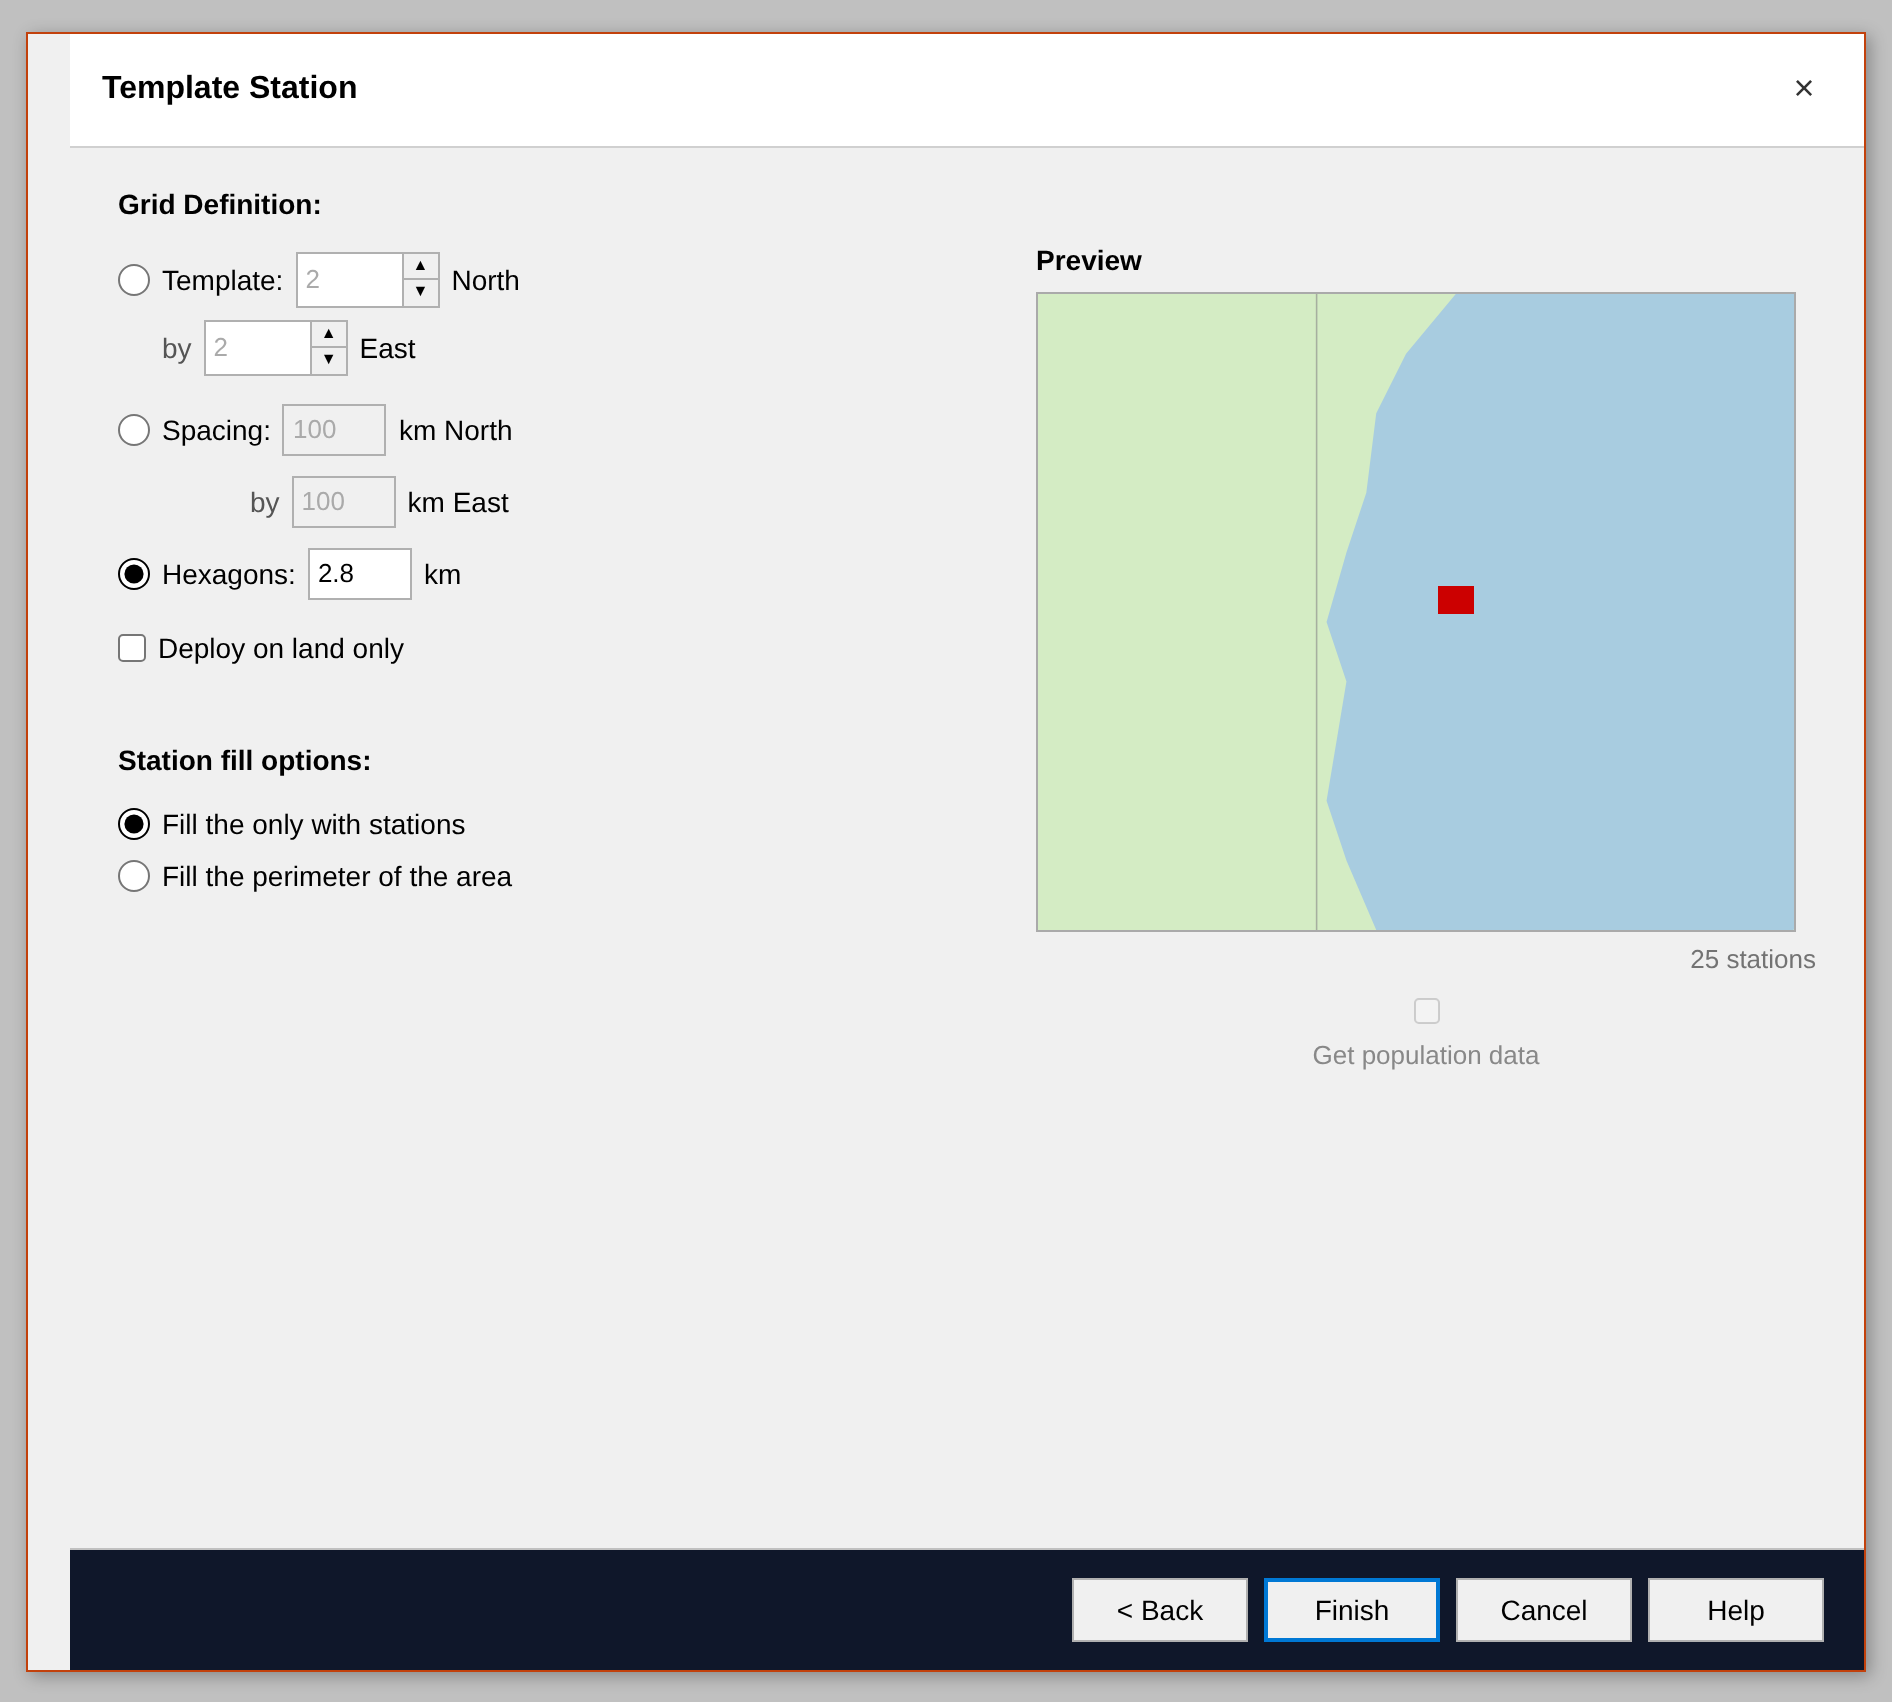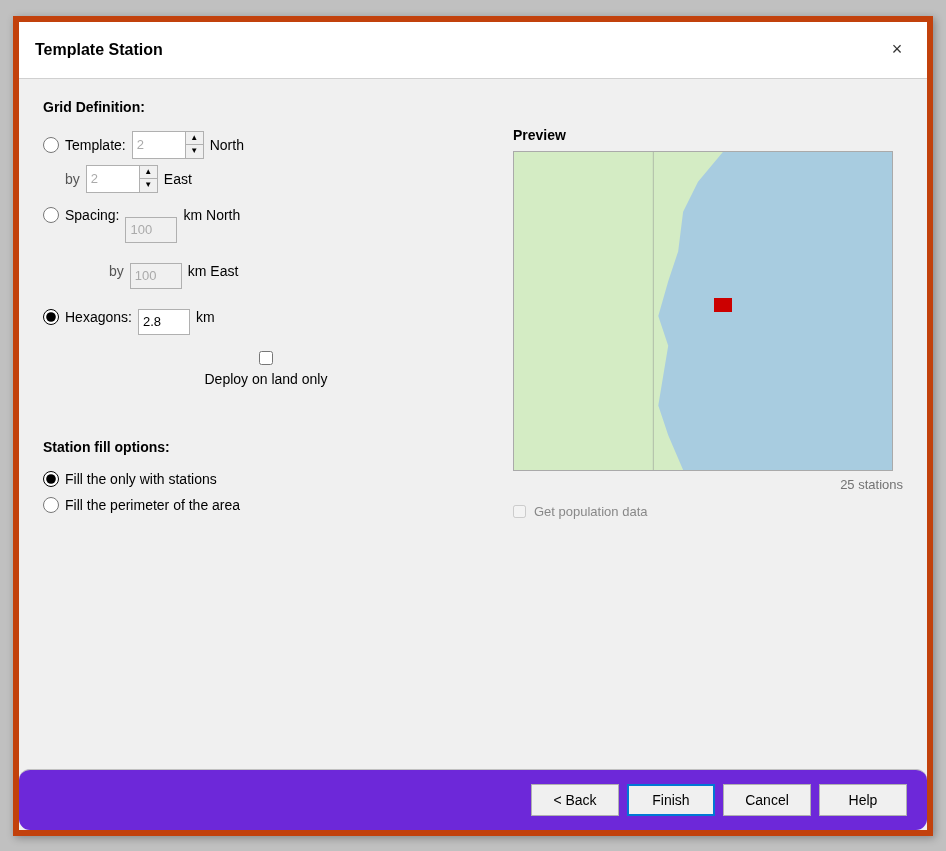--- a/index.html
+++ b/index.html
@@ -8,26 +8,27 @@
       font-size: 14px;
       background: #c0c0c0;
       display: flex;
       justify-content: center;
       align-items: center;
       width: 946px;
       height: 851px;
     }
     .dialog {
       background: #f0f0f0;
-      border: 6px solid #c2410c;
+      border: 1px solid #c2410c;
       width: 920px;
       min-height: 820px;
       display: flex;
       flex-direction: column;
       box-shadow: 2px 2px 8px rgba(0,0,0,0.3);
+      padding-left: 21px;
     }
     .title-bar {
       background: #ffffff;
       border-bottom: 1px solid #d0d0d0;
       padding: 14px 16px;
       display: flex;
       justify-content: space-between;
       align-items: center;
     }
     .title-bar-text {
@@ -50,21 +51,21 @@
     .dialog-body {
       display: flex;
       flex: 1;
       padding: 20px 24px;
       gap: 24px;
     }
     .left-panel {
       flex: 1;
       display: flex;
       flex-direction: column;
-      gap: 12px;
+      gap: 0;
     }
     .right-panel {
       width: 390px;
       display: flex;
       flex-direction: column;
       margin-top: 28px;
     }
     .section-title {
       font-weight: 600;
       margin-bottom: 16px;
@@ -85,21 +86,20 @@
       cursor: pointer;
     }
     .number-input {
       width: 52px;
       height: 26px;
       border: 1px solid #b0b0b0;
       background: #fff;
       padding: 2px 4px;
       font-size: 13px;
       color: #aaa;
-      margin-top: 10px;
     }
     .spinner-wrapper {
       display: flex;
       border: 1px solid #b0b0b0;
       background: #fff;
       height: 28px;
     }
     .spinner-value {
       width: 52px;
       border: none;
@@ -124,20 +124,21 @@
       display: flex;
       align-items: center;
       justify-content: center;
       padding: 0;
       line-height: 1;
     }
     .spinner-arrow:not(:last-child) { border-bottom: 1px solid #b0b0b0; }
     .label-text { color: #000; }
     .spacing-row {
       display: flex;
+      align-items: center;
       gap: 6px;
       margin-bottom: 10px;
     }
     .spacing-indent {
       display: flex;
       align-items: center;
       gap: 6px;
       margin-bottom: 10px;
       padding-left: 22px;
     }
@@ -145,21 +146,20 @@
       display: flex;
       align-items: center;
       gap: 6px;
       margin-bottom: 16px;
     }
     .deploy-row {
       display: flex;
       align-items: center;
       gap: 6px;
       margin-bottom: 20px;
-      flex-direction: column;
     }
     .station-fill-section {
       margin-top: 4px;
     }
     .fill-option {
       display: flex;
       align-items: center;
       gap: 6px;
       margin-bottom: 10px;
     }
@@ -204,36 +204,36 @@
       text-align: right;
       margin-top: 6px;
       color: #737373;
       font-size: 13px;
     }
     .get-population {
       display: flex;
       align-items: center;
       gap: 8px;
       margin-top: 12px;
+      flex-direction: column;
     }
     .get-population input {
       accent-color: #888;
     }
     .get-population label {
       color: #888;
       font-size: 13px;
     }
     .dialog-footer {
       border-top: 1px solid #c0c0c0;
       padding: 14px 20px;
       display: flex;
       justify-content: flex-end;
       gap: 8px;
-      background: #6d28d9;
-      border-radius: 11px;
+      background: #0f172a;
     }
     .footer-btn {
       min-width: 88px;
       height: 32px;
       padding: 0 16px;
       border: 1px solid #b0b0b0;
       background: #f0f0f0;
       cursor: pointer;
       font-size: 14px;
       color: #000;

